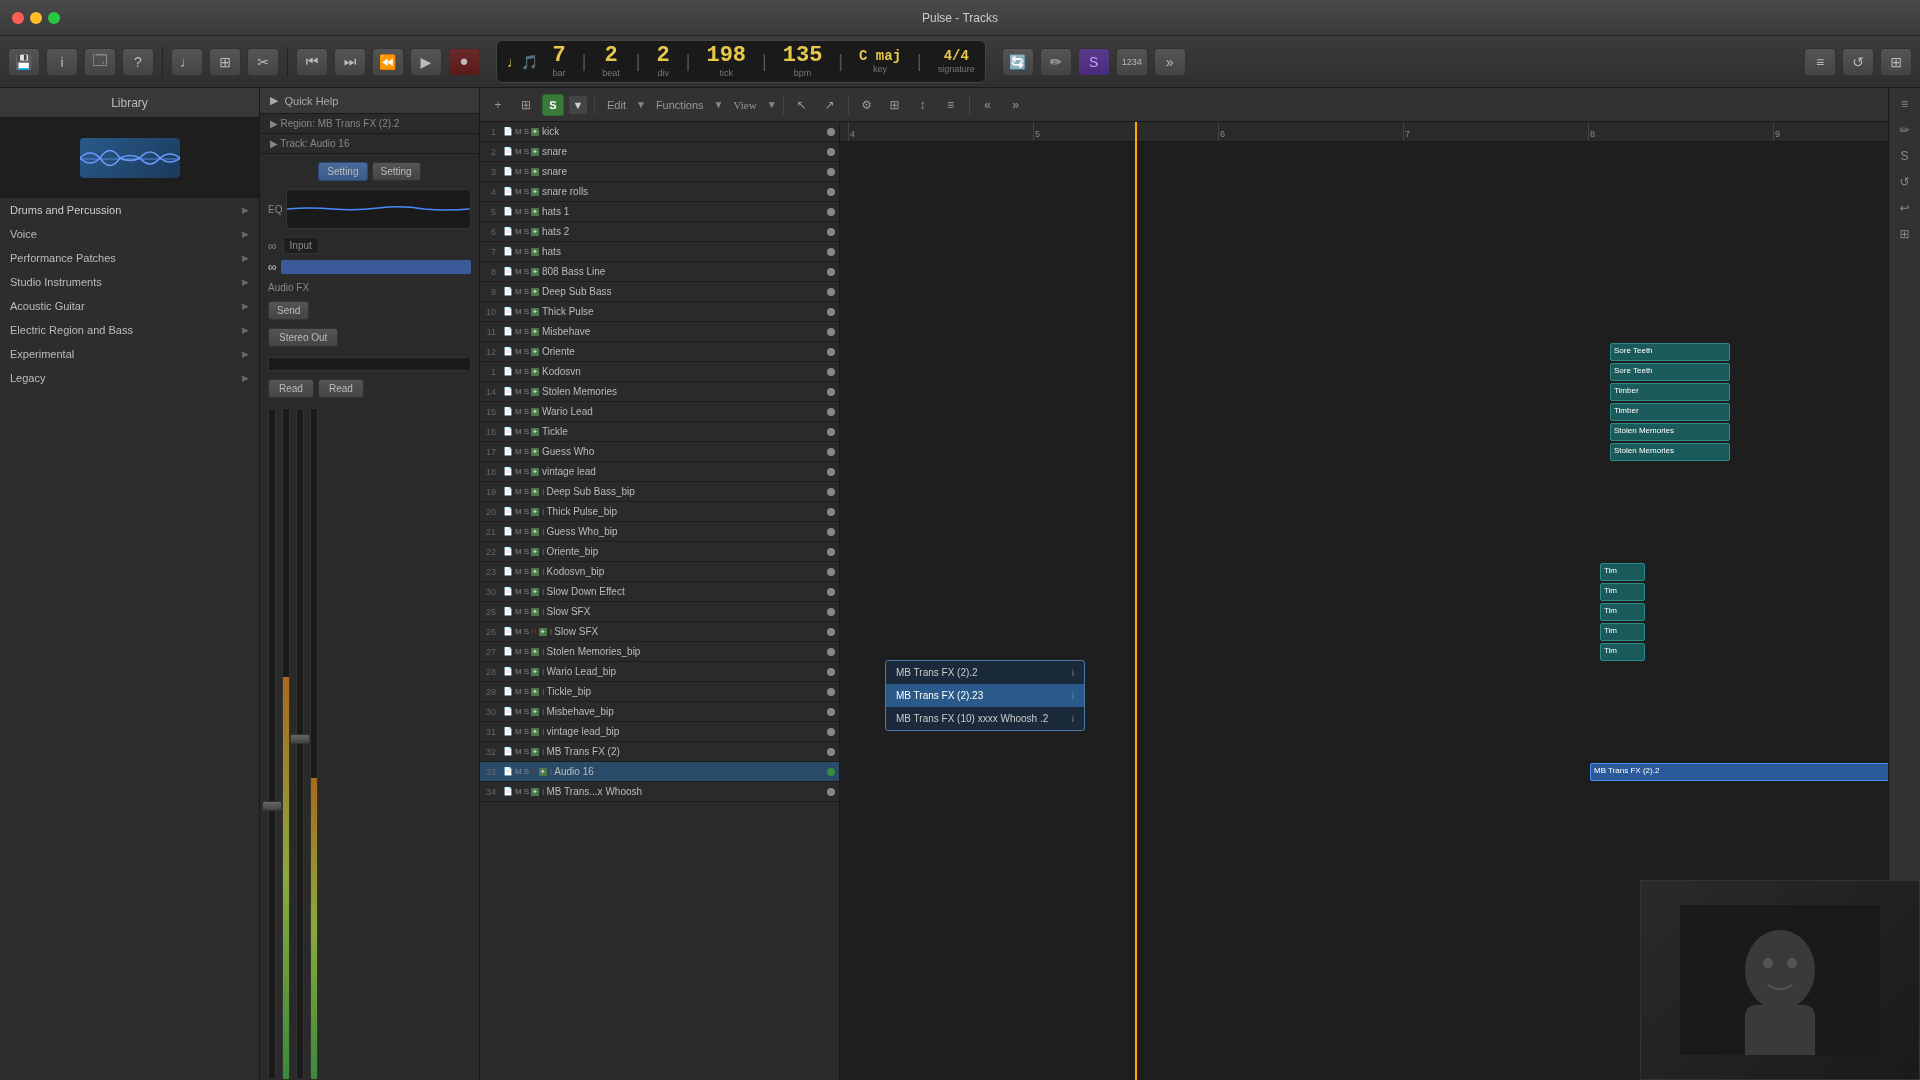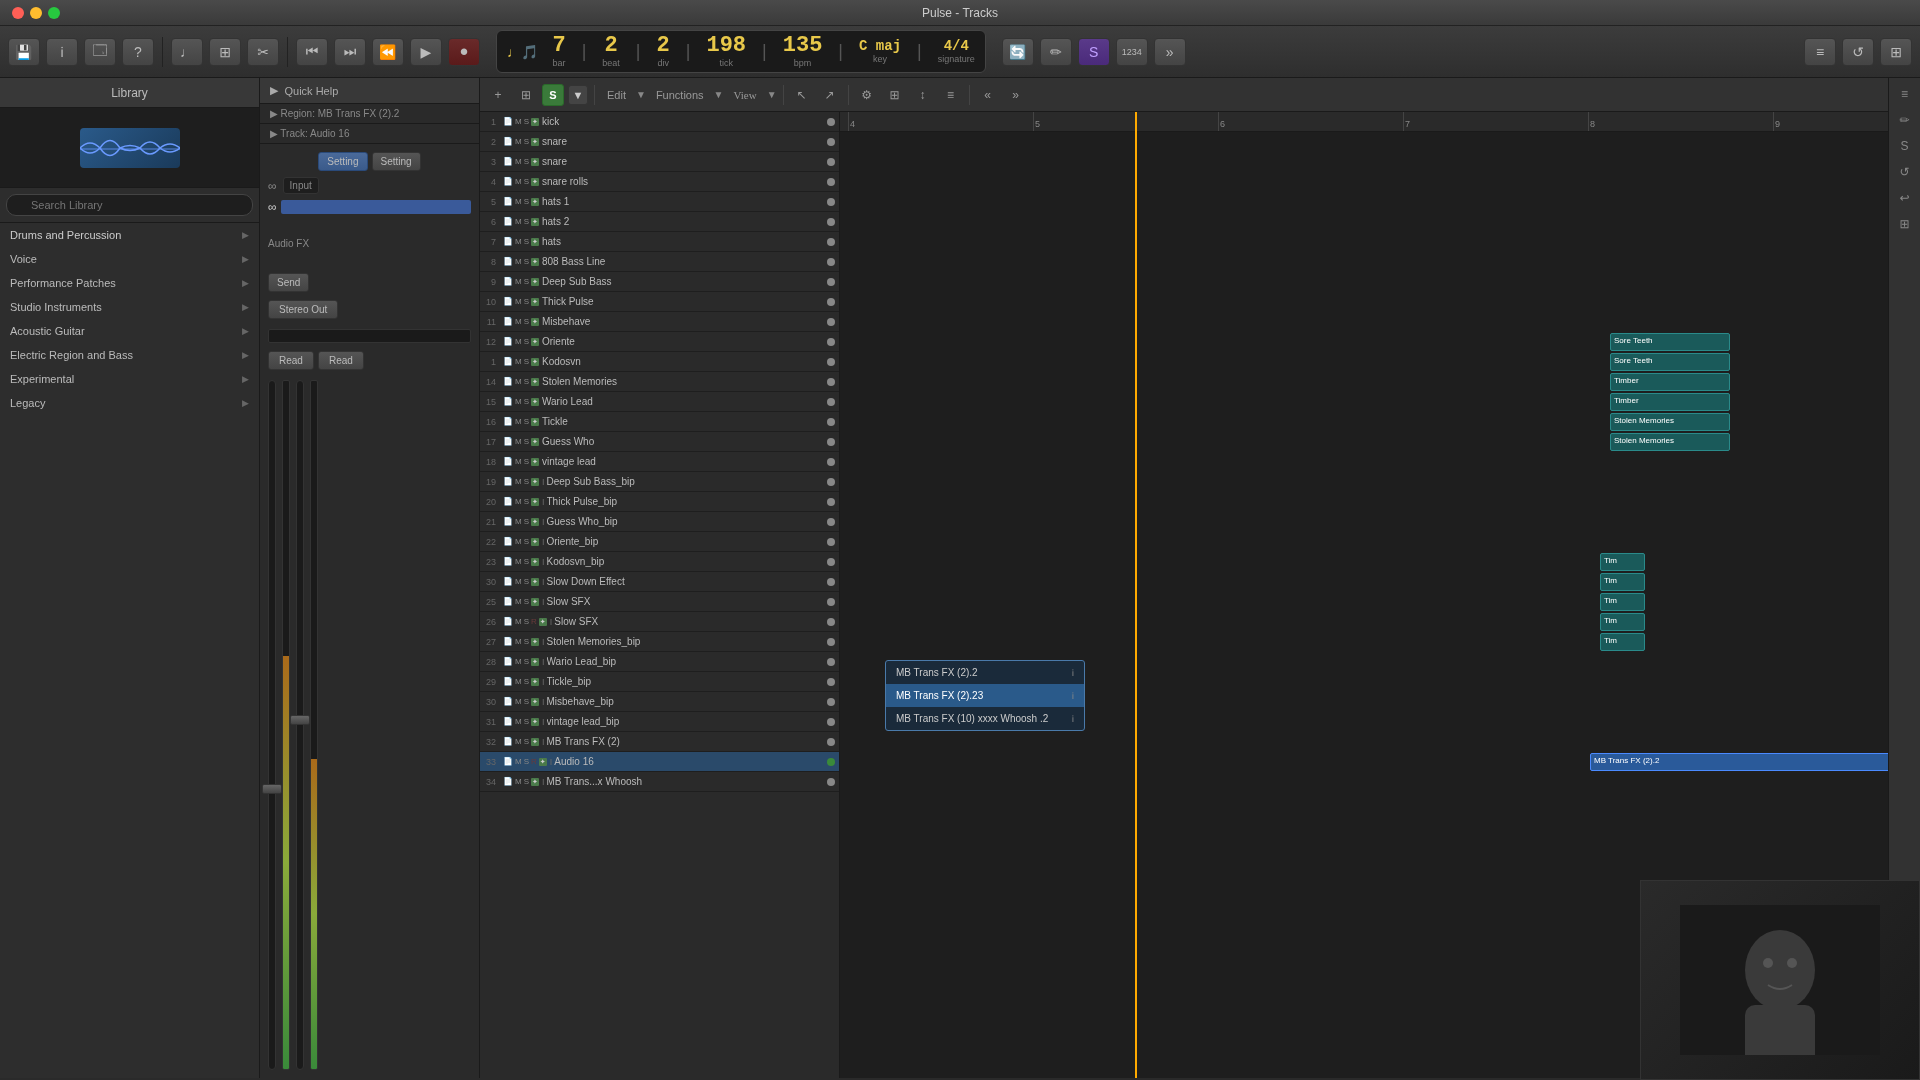--- a/index.html
+++ b/index.html
@@ -9,21 +9,21 @@
       overflow: hidden;
       background: #2a2a2a;
       font-family: -apple-system, 'Helvetica Neue', Arial, sans-serif;
       font-size: 11px;
       color: #ccc;
       user-select: none;
     }
 
     
     #titlebar {
-      height: 26px;
+      height: 36px;
       background: linear-gradient(to bottom, #4a4a4a, #3a3a3a);
       display: flex;
       align-items: center;
       justify-content: center;
       position: relative;
       border-bottom: 1px solid #222;
     }
     #titlebar .traffic-lights {
       position: absolute;
       left: 12px;
@@ -644,26 +644,20 @@
       <span>Library</span>
     </div>
     <div id="library-thumbnail">
       <div class="waveform-thumb">
         <svg width="100" height="40" viewBox="0 0 100 40">
           <path d="M0,20 Q10,10 20,20 Q30,5 40,20 Q50,15 60,20 Q70,8 80,20 Q90,12 100,20" stroke="#6a9aff" stroke-width="1.5" fill="none"></path>
           <path d="M0,20 Q10,30 20,20 Q30,35 40,20 Q50,25 60,20 Q70,32 80,20 Q90,28 100,20" stroke="#6a9aff" stroke-width="1.5" fill="none"></path>
         </svg>
       </div>
     </div>
-    <div id="search-area">
-      <div class="search-wrapper">
-        <span class="search-icon-inner">🔍</span>
-        <input id="search-box" type="text" placeholder="Search Library" style="">
-      </div>
-    </div>
     <div id="library-categories">
       <div class="library-category active">
         <span>Drums and Percussion</span>
         <span class="arrow">▶</span>
       </div>
       <div class="library-category">
         <span>Voice</span>
         <span class="arrow">▶</span>
       </div>
       <div class="library-category">
@@ -706,29 +700,37 @@
     <div class="breadcrumb-row">
       <span>▶</span>
       <span>Track:</span>
       <span>Audio 16</span>
     </div>
     <div id="channel-controls">
       <div class="btn-row">
         <button class="ch-btn blue">Setting</button>
         <button class="ch-btn">Setting</button>
       </div>
+      <div style="display:flex; align-items:center; gap:4px; font-size:10px; color:#888; padding: 2px 0;">
+        <span>EQ</span>
+        <div class="eq-display" style="flex:1; height:40px;">
+          <svg width="100%" height="100%" viewBox="0 0 160 40" preserveAspectRatio="none">
+            <path d="M0,20 Q20,18 40,20 Q60,22 80,19 Q100,16 120,20 Q140,22 160,20" stroke="#4a8aff" stroke-width="1.5" fill="none"></path>
+          </svg>
+        </div>
+      </div>
       <div class="input-row">
         <span class="link-icon">∞</span>
         <span class="input-label">Input</span>
       </div>
       <div style="display:flex; align-items:center; gap:4px;">
         <span style="font-size:12px;">∞</span>
         <div style="flex:1; height:14px; background:#3a5a9a; border-radius:2px;"></div>
       </div>
-      <div style="font-size:10px; color:#888; margin: 18px 0;">Audio FX</div>
+      <div style="font-size:10px; color:#888; margin: 2px 0;">Audio FX</div>
       <div class="send-row">
         <button class="ch-btn">Send</button>
       </div>
       <div style="margin: 2px 0;">
         <button class="stereo-btn">Stereo Out</button>
       </div>
       <div style="height:14px; background:#1a1a1a; border:1px solid #333; border-radius:2px; margin: 2px 0;"></div>
       <div style="display:flex; gap:4px;">
         <button class="read-btn">Read</button>
         <button class="read-btn">Read</button>

